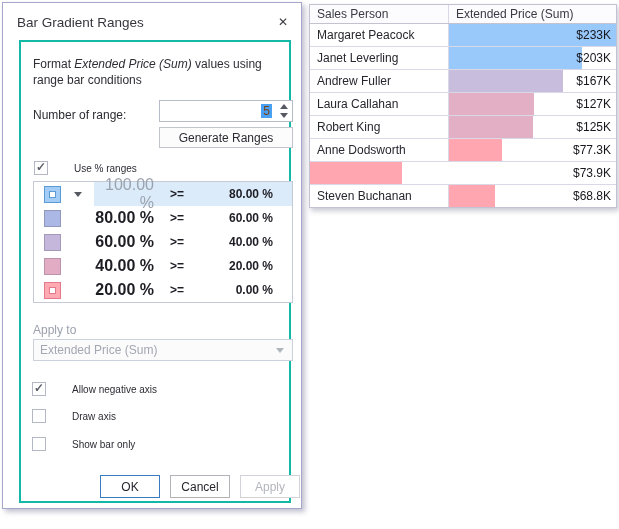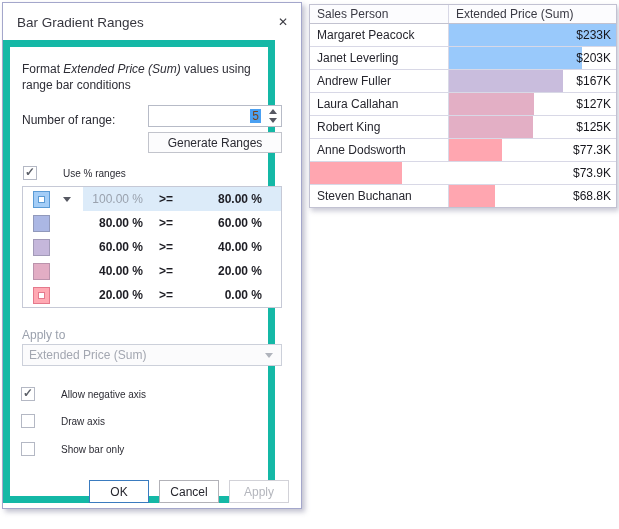--- a/index.html
+++ b/index.html
@@ -7,22 +7,22 @@
        -webkit-font-smoothing:antialiased;}
   .stage{position:relative;width:619px;height:529px;overflow:hidden;}
 
   
   .dialog{position:absolute;left:2px;top:2px;width:298px;height:505px;background:#fff;
           border:1px solid #a4a7cb;box-shadow:3px 3px 5px rgba(120,120,150,.45);}
   .titlebar{position:absolute;left:14px;top:8px;right:11px;height:22px;display:flex;
             align-items:center;justify-content:space-between;}
   .title{font-size:13.5px;color:#36363e;}
   .close{font-size:12px;color:#3c3c44;cursor:pointer;line-height:12px;padding:2px;}
-  .panel{position:absolute;left:0;top:37px;width:272px;height:463px;
-         border:7px solid #14b8a6;background:#fff;box-sizing:border-box;}
+  .panel{position:absolute;left:16px;top:37px;width:272px;height:463px;
+         border:2px solid #14b8a6;background:#fff;box-sizing:border-box;}
 
   .desc{position:absolute;left:12px;top:14px;width:254px;font-size:12px;line-height:16px;color:#2e2e36;}
   .num-label{position:absolute;left:12px;top:66px;font-size:12px;color:#2b2b33;}
   .spinner{position:absolute;left:138px;top:58px;width:134px;height:22px;border:1px solid #b7bbc7;
            background:#fff;box-sizing:border-box;display:flex;align-items:center;}
   .spin-value{flex:1;text-align:right;font-size:12px;padding-right:3px;}
   .spin-value span{background:#4aa0f2;color:#7a4418;padding:0 2px;}
   .spin-btns{width:17px;height:100%;display:flex;flex-direction:column;align-items:center;
              justify-content:space-evenly;background:#fff;}
   .tri-up{width:0;height:0;border-left:4px solid transparent;border-right:4px solid transparent;
@@ -43,21 +43,21 @@
   .range-list{position:absolute;left:12px;top:139px;width:260px;height:122px;
               border:1px solid #c6c9d6;background:#fff;box-sizing:border-box;}
   .range-row{height:24px;display:flex;align-items:center;padding-left:10px;}
   .swatch{width:17px;height:17px;box-sizing:border-box;border:1px solid #888;
           display:flex;align-items:center;justify-content:center;flex:0 0 auto;}
   .swatch-inner{width:7px;height:7px;background:#fff;border:1px solid #888;box-sizing:border-box;}
   .arrow-slot{width:33px;display:flex;align-items:center;justify-content:center;flex:0 0 auto;}
   .row-arrow{width:0;height:0;border-left:4px solid transparent;border-right:4px solid transparent;
              border-top:5px solid #565862;}
   .range-editor{flex:1;height:100%;display:flex;align-items:center;padding-right:19px;box-sizing:border-box;}
-  .rv-left{width:60px;text-align:right;font-size:12px;font-weight:bold;color:#1d1d24;}
+  .rv-left{width:60px;text-align:right;font-size:16px;font-weight:bold;color:#1d1d24;}
   .rv-op{width:46px;text-align:center;font-size:12px;font-weight:bold;color:#1d1d24;}
   .rv-right{flex:1;text-align:right;font-size:12px;font-weight:bold;color:#1d1d24;}
   .range-row.selected .range-editor{background:#dcebf9;}
   .range-row.selected .rv-left{color:#9aa2ae;font-weight:normal;}
 
   .applyto-label{position:absolute;left:12px;top:281px;font-size:12px;color:#9ba1ad;}
   .combo{position:absolute;left:12px;top:297px;width:260px;height:22px;border:1px solid #ccd0da;
          background:#fbfbfc;box-sizing:border-box;display:flex;align-items:center;}
   .combo-text{flex:1;font-size:12px;color:#a3a7b1;padding-left:6px;}
   .combo-arrow{margin-right:8px;border-top-color:#b0b4bc;}

